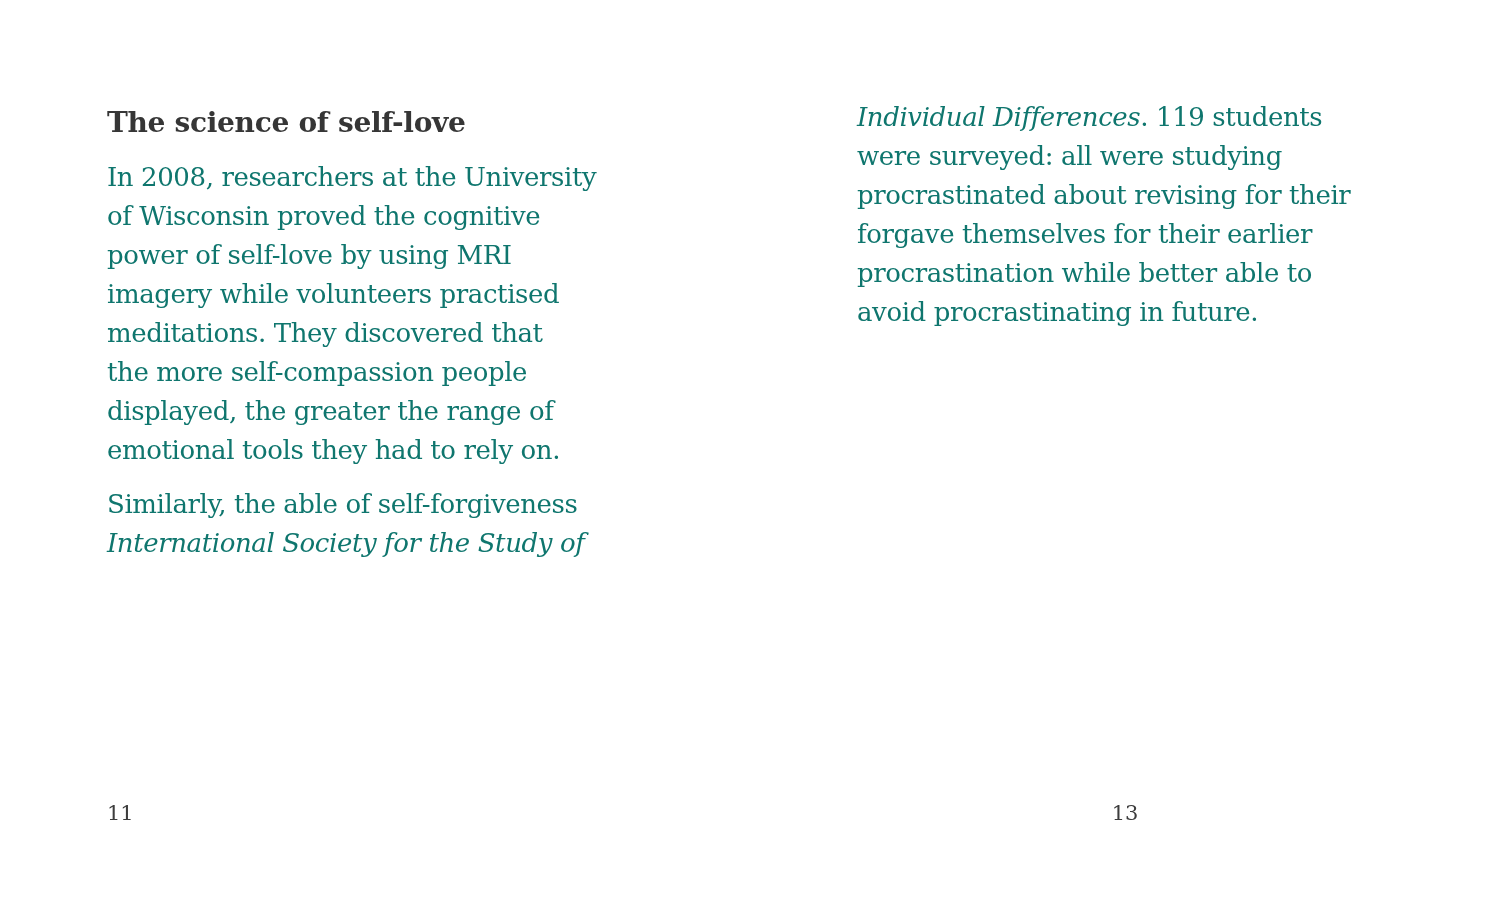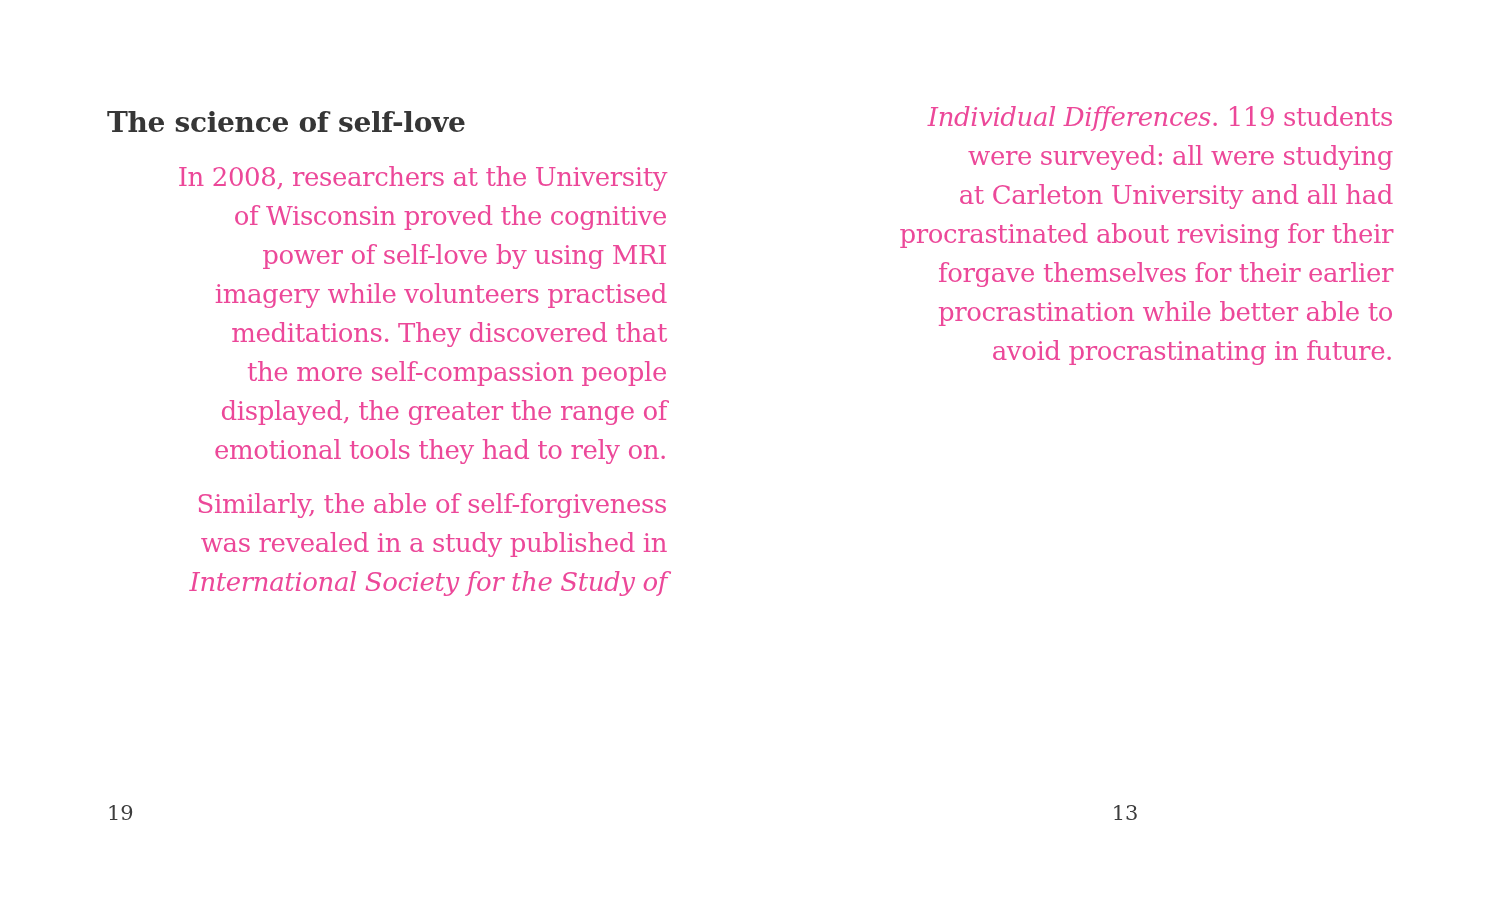--- a/index.html
+++ b/index.html
@@ -39,22 +39,21 @@
     letter-spacing: -0.3px;
     margin: 0 0 16px 0;
     white-space: nowrap;
   }
   .body { }
   .para {
     margin: 0 0 15px 0;
     font-size: 26px;
     line-height: 39px;
     letter-spacing: -0.4px;
-    color: #ec4899;
-    text-align: right;
+    color: #0f766e;
   }
   .para:last-child { margin-bottom: 0; }
   .line {
     display: block;
     white-space: nowrap;
   }
   .seg.italic { font-style: italic; }
   .page-number {
     position: absolute;
     top: 800px;
@@ -84,37 +83,35 @@
           <span class="line"><span class="seg">of Wisconsin proved the cognitive</span></span>
           <span class="line"><span class="seg">power of self-love by using MRI</span></span>
           <span class="line"><span class="seg">imagery while volunteers practised</span></span>
           <span class="line"><span class="seg">meditations. They discovered that</span></span>
           <span class="line"><span class="seg">the more self-compassion people</span></span>
           <span class="line"><span class="seg">displayed, the greater the range of</span></span>
           <span class="line"><span class="seg">emotional tools they had to rely on.</span></span>
         </p>
         <p class="para">
           <span class="line"><span class="seg">Similarly, the able of self-forgiveness</span></span>
-          <span class="line"><span class="seg">was revealed in a study published in</span></span>
           <span class="line"><span class="seg italic">International Society for the Study of</span></span>
         </p>
       </div>
   </section>
 
   <section class="page page-right">
     <div class="body">
         <p class="para">
           <span class="line"><span class="seg italic">Individual Differences</span><span class="seg">. 119 students</span></span>
           <span class="line"><span class="seg">were surveyed: all were studying</span></span>
-          <span class="line"><span class="seg">at Carleton University and all had</span></span>
           <span class="line"><span class="seg">procrastinated about revising for their</span></span>
           <span class="line"><span class="seg">forgave themselves for their earlier</span></span>
           <span class="line"><span class="seg">procrastination while better able to</span></span>
           <span class="line"><span class="seg">avoid procrastinating in future.</span></span>
         </p>
       </div>
   </section>
 
-  <div class="page-number page-number-left">19</div>
+  <div class="page-number page-number-left">11</div>
 
   <div class="page-number page-number-right">13</div>
 
 </div>
 
 </body></html>

